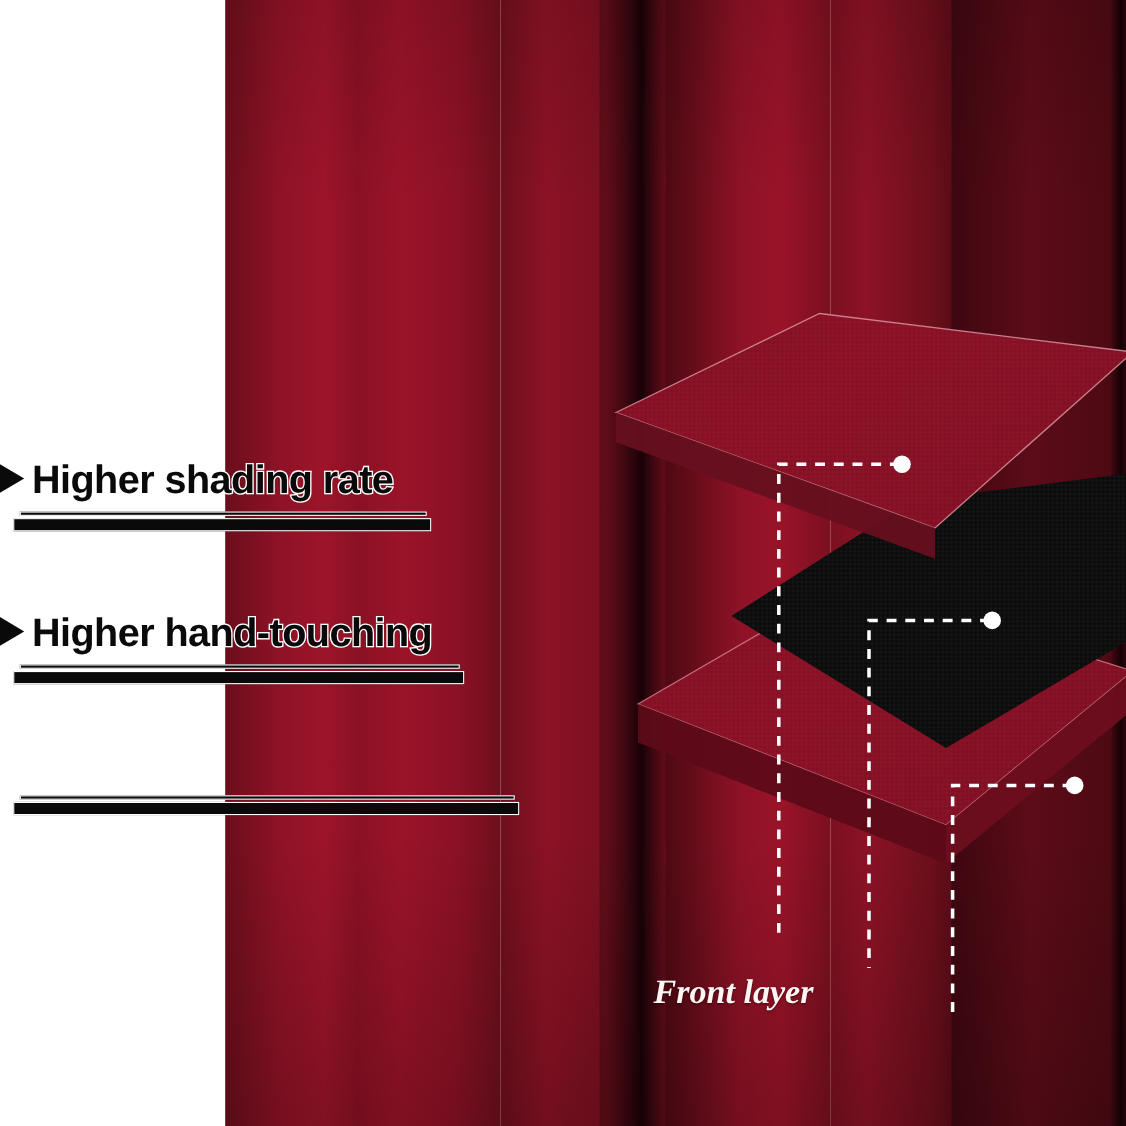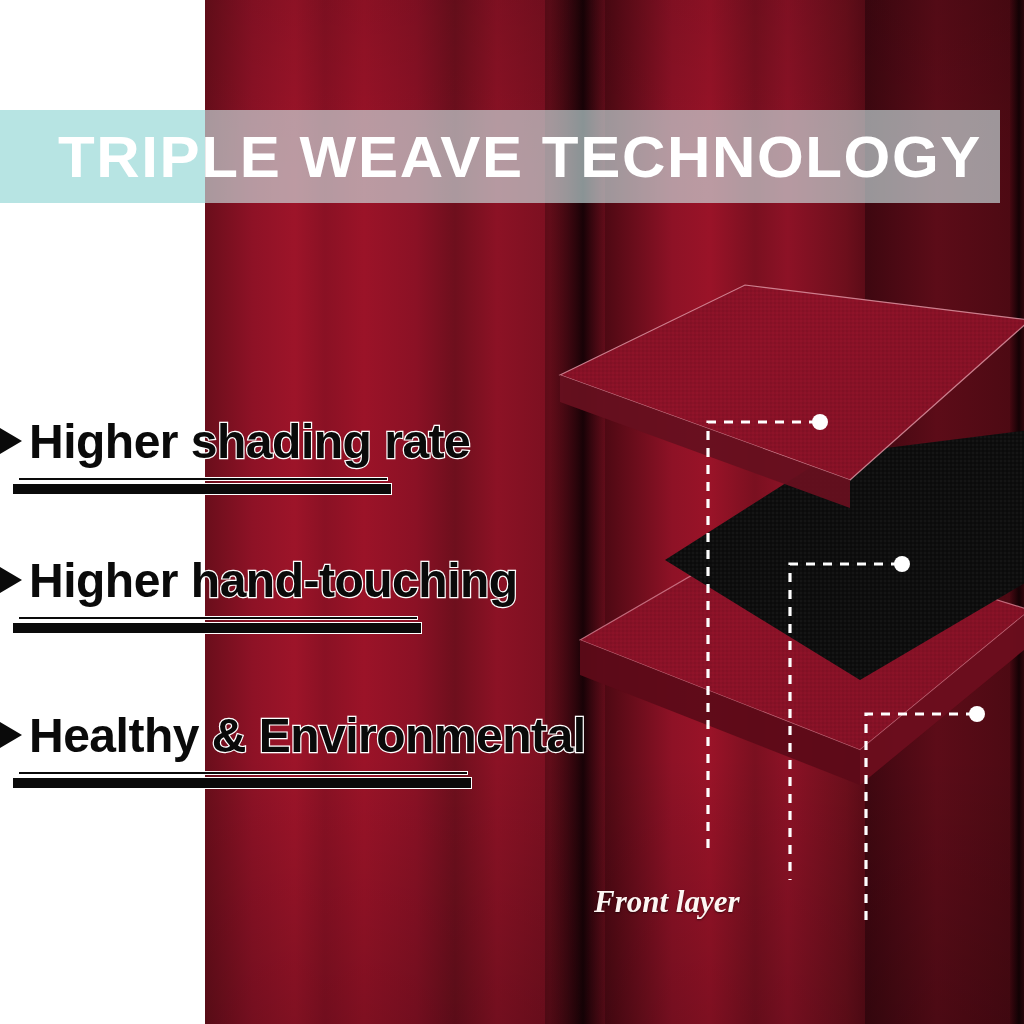--- a/index.html
+++ b/index.html
@@ -78,21 +78,21 @@
     width:0;height:0;
     border-left:22px solid #0a0a0a;
     border-top:13px solid transparent;
     border-bottom:13px solid transparent;
     flex:none;
     margin-bottom:2px;
   }
   .feat-text{
     font-family:"Liberation Sans", sans-serif;
     font-weight:bold;
-    font-size:48px;
+    font-size:36px;
     line-height:1;
     color:#0a0a0a;
     white-space:nowrap;
     -webkit-text-stroke:2.4px #ffffff;
     paint-order:stroke fill;
     letter-spacing:-0.5px;
   }
   .rules{position:relative;margin-top:11px;}
   .rule-thin{
     height:4px;
@@ -144,25 +144,20 @@
     <div class="fold" style="left:340px;width:110px;background:linear-gradient(90deg,#5e0c18 0%,#7a1020 40%,#5a0b17 100%);"></div>
     <div class="fold" style="left:345px;width:60px;background:linear-gradient(90deg,rgba(20,1,5,0) 0%,rgba(16,1,4,0.92) 55%,rgba(20,1,5,0) 100%);"></div>
     <div class="fold" style="left:400px;width:150px;background:linear-gradient(90deg,#4e0913 0%,#8e1226 45%,#9a1328 70%,#7a1020 100%);"></div>
     <div class="fold" style="left:550px;width:130px;background:linear-gradient(90deg,#7a1020 0%,#8d1226 25%,#6d0f1c 70%,#4a0812 100%);"></div>
     <div class="fold" style="left:660px;width:160px;background:linear-gradient(90deg,#3e0710 0%,#5c0c18 45%,#4a0912 100%);"></div>
     <div class="fold" style="left:805px;width:18px;background:linear-gradient(90deg,rgba(10,0,2,0.1) 0%,rgba(10,0,2,0.85) 50%,rgba(10,0,2,0.1) 100%);"></div>
 
     <div class="fold" style="left:0;width:100%;background:linear-gradient(180deg,rgba(0,0,0,0.10) 0%,rgba(0,0,0,0) 18%,rgba(0,0,0,0) 74%,rgba(0,0,0,0.18) 100%);"></div>
   </div>
 
-  <div id="banner">
-    <div class="band-left"></div>
-    <div class="band-right"></div>
-    <div id="banner-title" style="transform: translateY(-50%) scaleX(1.05502);">TRIPLE WEAVE TECHNOLOGY</div>
-  </div>
 
   <div class="feature" style="top:418px;">
     <div class="row">
       <div class="bullet-tri"></div>
       <div class="feat-text">Higher shading rate</div>
     </div>
     <div class="rules">
       <div class="rule-thin" style="width:370px;"></div>
       <div class="rule-thick" style="width:380px;"></div>
     </div>
@@ -173,24 +168,20 @@
       <div class="bullet-tri"></div>
       <div class="feat-text">Higher hand-touching</div>
     </div>
     <div class="rules">
       <div class="rule-thin" style="width:400px;"></div>
       <div class="rule-thick" style="width:410px;"></div>
     </div>
   </div>
 
   <div class="feature" style="top:712px;">
-    <div class="row">
-      <div class="bullet-tri"></div>
-      <div class="feat-text">Healthy &amp; Environmental</div>
-    </div>
     <div class="rules">
       <div class="rule-thin" style="width:450px;"></div>
       <div class="rule-thick" style="width:460px;"></div>
     </div>
   </div>
 
   <div id="diagram">
     <svg viewBox="0 0 470 580" preserveAspectRatio="none">
       <defs>
         <pattern id="weave" width="4" height="4" patternUnits="userSpaceOnUse">

